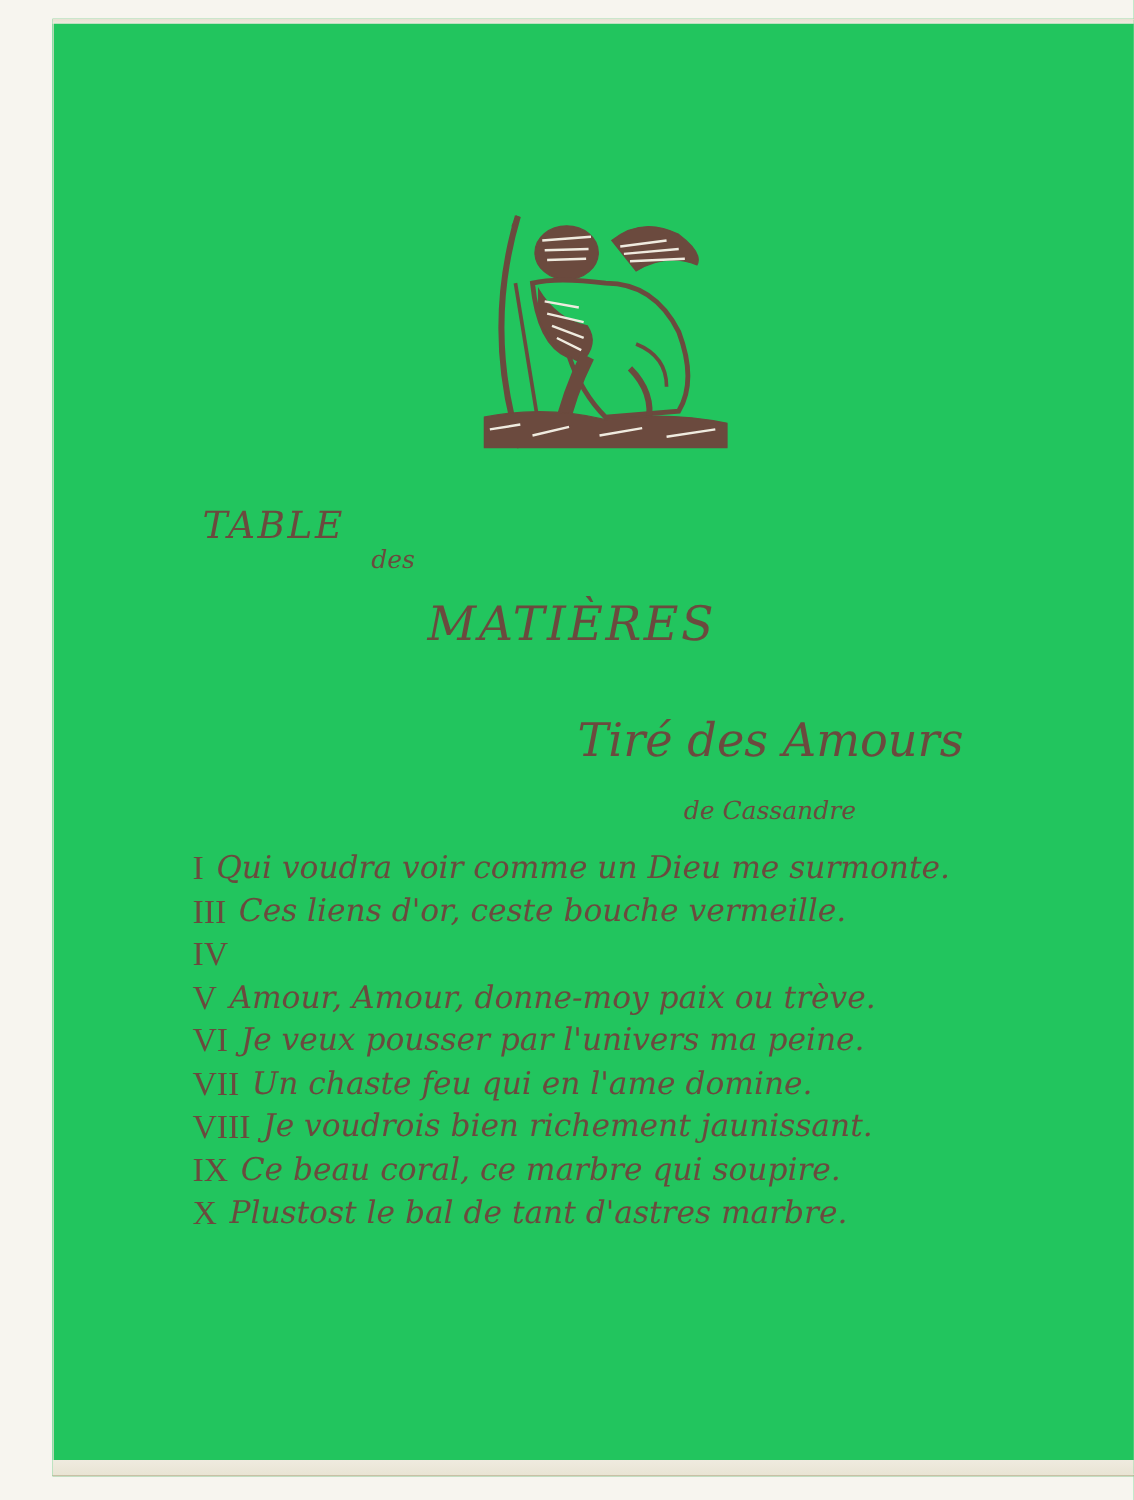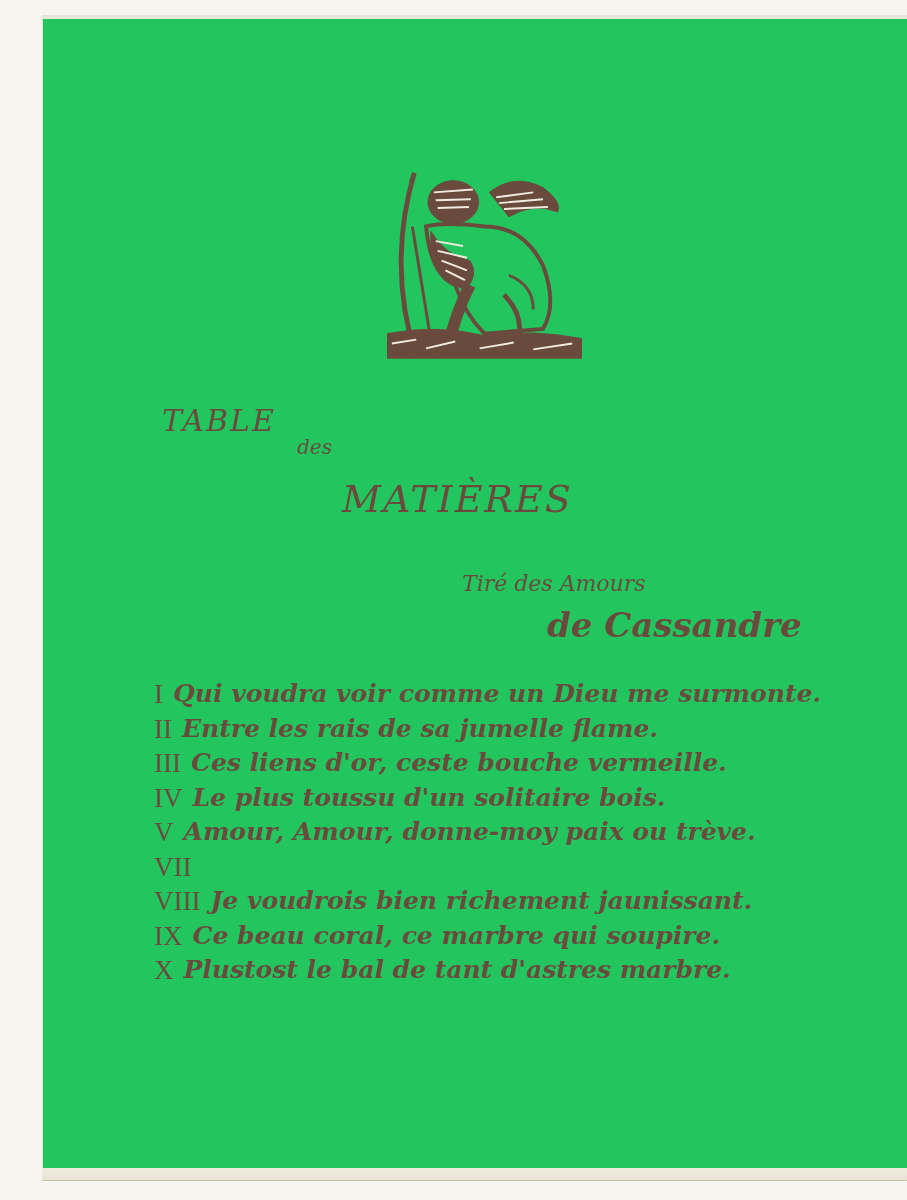--- a/index.html
+++ b/index.html
@@ -40,40 +40,40 @@
     white-space: nowrap;
   }
   .t1 { left: 120px; top: 388px; font-size: 30px; }
   .t2 { left: 255px; top: 420px; font-size: 20px; letter-spacing: 0; }
   .t3 { left: 300px; top: 462px; font-size: 38px; }
   .subtitle {
     position: absolute; color: #6b4a3e;
     font-style: italic; white-space: nowrap;
     font-family: "DejaVu Serif", serif;
   }
-  .s1 { left: 420px; top: 556px; font-size: 22px; }
-  .s2 { left: 505px; top: 590px; font-size: 34px; font-weight: bold; }
+  .s1 { left: 420px; top: 556px; font-size: 37px; }
+  .s2 { left: 505px; top: 621px; font-size: 20px; }
   .toc {
     position: absolute; left: 112px; top: 662px;
     list-style: none; margin: 0; padding: 0;
     color: #6b4a3e;
     font-family: "DejaVu Serif", serif;
     font-style: italic;
   }
   .toc li {
     height: 34.5px; line-height: 34.5px;
     font-size: 25px; white-space: nowrap;
     display: flex;
   }
   .toc .num {
     display: inline-block; font-style: normal;
     font-family: "Liberation Serif", serif;
     font-size: 27px; margin-right: 10px;
   }
-  .toc .txt { display: inline-block; font-weight: bold; }
+  .toc .txt { display: inline-block; }
 </style>
 </head>
 <body>
 
 <div class="paper">
 
   <svg class="vignette" viewBox="0 0 200 200" xmlns="http://www.w3.org/2000/svg">
     <g fill="#6b4a3e" stroke="#6b4a3e">
 
       <path d="M28 5 Q 0 100 30 195" fill="none" stroke-width="5"></path>
@@ -106,37 +106,37 @@
 
   <div class="subtitle s1">Tiré des Amours</div>
   <div class="subtitle s2">de Cassandre</div>
 
   <ol class="toc">
     <li>
         <span class="num">I</span>
         <span class="txt">Qui voudra voir comme un Dieu me surmonte.</span>
       </li>
     <li>
-        <span class="num">II</span>
-        <span class="txt">Entre les rais de sa jumelle flame.</span>
-      </li>
-    <li>
         <span class="num">III</span>
         <span class="txt">Ces liens d'or, ceste bouche vermeille.</span>
       </li>
     <li>
         <span class="num">IV</span>
-        <span class="txt">Le plus toussu d'un solitaire bois.</span>
       </li>
     <li>
         <span class="num">V</span>
         <span class="txt">Amour, Amour, donne-moy paix ou trève.</span>
       </li>
     <li>
+        <span class="num">VI</span>
+        <span class="txt">Je veux pousser par l'univers ma peine.</span>
+      </li>
+    <li>
         <span class="num">VII</span>
+        <span class="txt">Un chaste feu qui en l'ame domine.</span>
       </li>
     <li>
         <span class="num">VIII</span>
         <span class="txt">Je voudrois bien richement jaunissant.</span>
       </li>
     <li>
         <span class="num">IX</span>
         <span class="txt">Ce beau coral, ce marbre qui soupire.</span>
       </li>
     <li>

